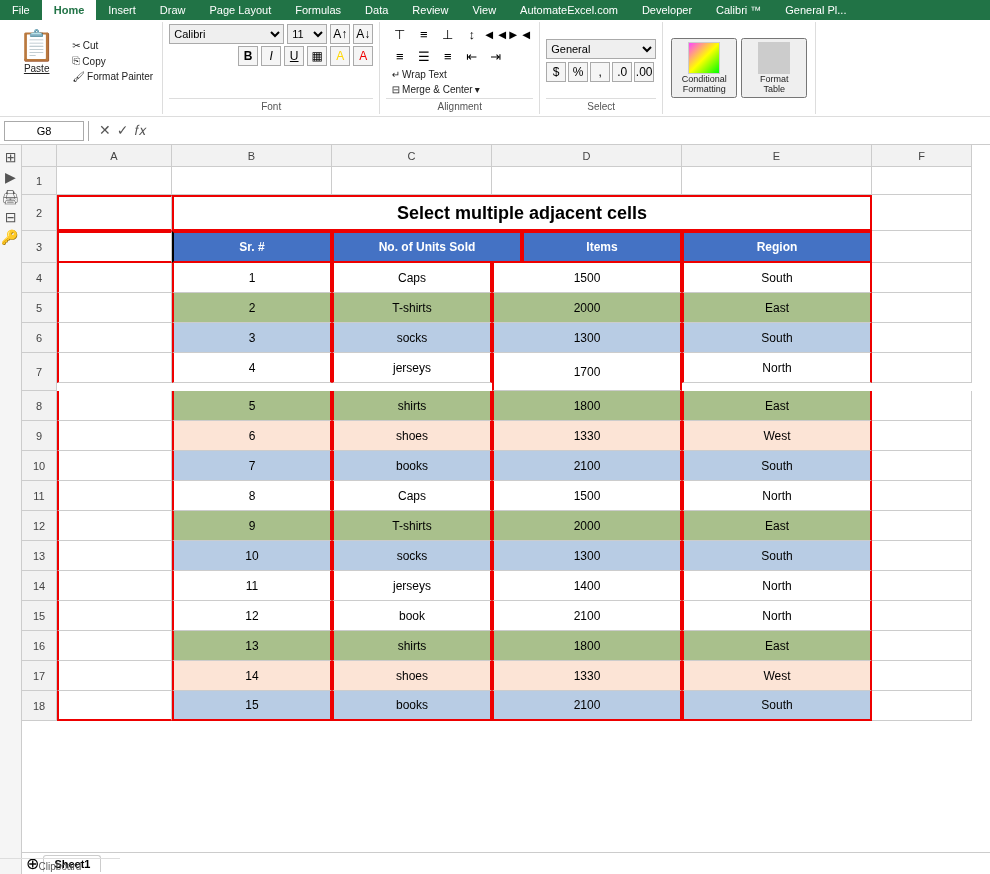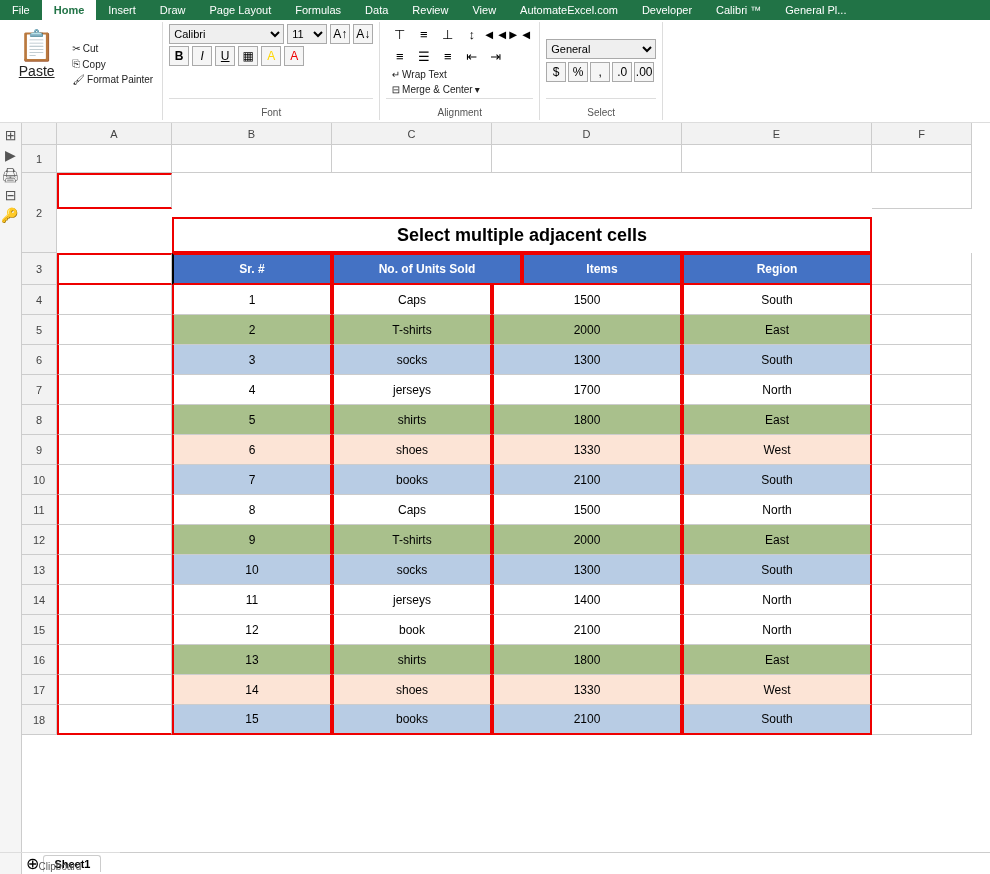--- a/index.html
+++ b/index.html
@@ -3,21 +3,21 @@
   <meta charset="utf-8">
   <style>
     * { margin: 0; padding: 0; box-sizing: border-box; }
     body { font-family: 'Segoe UI', Arial, sans-serif; font-size: 12px; background: #fff; width: 990px; height: 874px; overflow: hidden; }
     .ribbon-tabs { display: flex; background: #217346; }
     .ribbon-tab { color: #fff; padding: 4px 12px; font-size: 11px; cursor: pointer; }
     .ribbon-tab.active { background: #fff; color: #217346; font-weight: bold; }
 
     .ribbon-body { display: flex; align-items: stretch; padding: 2px 4px; border-bottom: 1px solid #ddd; min-height: 90px; }
     .ribbon-group { display: flex; flex-direction: column; align-items: center; border-right: 1px solid #ddd; padding: 2px 6px; min-width: 60px; }
-    .ribbon-group-label { font-size: 10px; color: #555; margin-top: 2px; border-top: 1px solid #ddd; width: 100%; text-align: center; padding-top: 8px; }
+    .ribbon-group-label { font-size: 10px; color: #555; margin-top: 2px; border-top: 1px solid #ddd; width: 100%; text-align: center; padding-top: 2px; }
 
     .btn-large { display: flex; flex-direction: column; align-items: center; cursor: pointer; padding: 2px 4px; border: none; background: transparent; font-size: 10px; color: #222; }
     .btn-small { display: flex; align-items: center; cursor: pointer; padding: 1px 3px; border: none; background: transparent; font-size: 10px; color: #222; gap: 2px; }
 
     
     .font-group-content { display: flex; flex-direction: column; gap: 2px; }
     .font-row { display: flex; align-items: center; gap: 3px; }
     .font-select { width: 115px; height: 20px; font-size: 11px; border: 1px solid #aaa; }
     .size-select { width: 40px; height: 20px; font-size: 11px; border: 1px solid #aaa; }
 
@@ -42,21 +42,21 @@
     
     .col-header { background: #f2f2f2; border-right: 1px solid #ccc; border-bottom: 1px solid #ccc; text-align: center; font-size: 11px; color: #444; display: flex; align-items: center; justify-content: center; user-select: none; cursor: pointer; }
 
     
     .row-header { background: #f2f2f2; border-right: 1px solid #ccc; border-bottom: 1px solid #ccc; text-align: center; font-size: 11px; color: #444; display: flex; align-items: center; justify-content: center; user-select: none; cursor: pointer; min-width: 35px; }
 
     
     .cell { border-right: 1px solid #ccc; border-bottom: 1px solid #ccc; font-size: 12px; display: flex; align-items: center; padding: 0 4px; overflow: hidden; white-space: nowrap; }
 
     
-    .title-row { font-size: 18px; font-weight: bold; text-align: center; justify-content: center; border: 2px solid #e00; margin-top: 44px; }
+    .title-row { font-size: 18px; font-weight: bold; text-align: center; justify-content: center; border: 2px solid #e00; }
     .header-cell { background: #4472c4; color: #fff; font-weight: bold; text-align: center; justify-content: center; border: 2px solid #e00; }
     .data-white { background: #fff; text-align: center; justify-content: center; border-left: 2px solid #e00; border-right: 2px solid #e00; }
     .data-green { background: #a9c08c; text-align: center; justify-content: center; border-left: 2px solid #e00; border-right: 2px solid #e00; }
     .data-blue { background: #b8cce4; text-align: center; justify-content: center; border-left: 2px solid #e00; border-right: 2px solid #e00; }
     .data-peach { background: #fce4d6; text-align: center; justify-content: center; border-left: 2px solid #e00; border-right: 2px solid #e00; }
     .last-row { border-bottom: 2px solid #e00 !important; }
 
     
     .left-sidebar { width: 22px; background: #f5f5f5; border-right: 1px solid #ccc; display: flex; flex-direction: column; align-items: center; padding-top: 4px; gap: 4px; }
     .sidebar-icon { font-size: 14px; color: #555; cursor: pointer; }
@@ -91,21 +91,21 @@
     <div class="ribbon-tab">Calibri ™</div>
     <div class="ribbon-tab">General Pl...</div>
   </div>
 
   <div class="ribbon-body">
 
     <div class="ribbon-group" style="flex-direction:row; align-items:stretch; min-width:120px;">
       <div style="display:flex; flex-direction:column; align-items:center; margin-right:6px;">
         <button class="btn-large" style="padding:4px 8px;">
           <span style="font-size:30px;">📋</span>
-          <span style="font-size:14px;text-decoration:underline;">Paste</span>
+          <span style="font-size:10px;text-decoration:underline;">Paste</span>
         </button>
       </div>
       <div style="display:flex; flex-direction:column; gap:2px; justify-content:center; padding-bottom:14px;">
         <button class="btn-small">
           <span>✂</span>
           <span>Cut</span>
         </button>
         <button class="btn-small">
           <span>⎘</span>
           <span>Copy</span>
@@ -114,21 +114,21 @@
           <span>🖌</span>
           <span>Format Painter</span>
         </button>
       </div>
       <div class="ribbon-group-label" style="position:absolute; bottom:2px; left:0; right:0; width:120px;">
         <span>Clipboard</span>
       </div>
     </div>
 
     <div class="ribbon-group" style="min-width:180px;">
-      <div class="font-group-content" style="flex:1;">
+      <div class="font-group-content" style="flex:1;align-items:flex-end;">
         <div class="font-row">
           <select class="font-select">
             <option>Calibri</option>
           </select>
           <select class="size-select">
             <option>11</option>
           </select>
           <button class="format-btn" title="Increase Font">A↑</button>
           <button class="format-btn" title="Decrease Font">A↓</button>
         </div>
@@ -193,23 +193,52 @@
           <button class="format-btn">,</button>
           <button class="format-btn">.0</button>
           <button class="format-btn">.00</button>
         </div>
       </div>
       <div class="ribbon-group-label">
         <span>Select</span>
       </div>
     </div>
 
-
-  </div>
-
+    <div class="ribbon-group" style="min-width:100px; flex-direction:row;">
+      <div style="display:flex; flex-direction:column; align-items:center; gap:2px; padding:2px;">
+        <button class="big-icon-btn">
+          <div class="big-icon-area" style="background:linear-gradient(135deg,#f4f,#ff0,#0f0); width:32px;height:32px;border:1px solid #ccc;"></div>
+          <span style="font-size:9px; text-align:center; max-width:50px;">Conditional Formatting</span>
+        </button>
+      </div>
+      <div style="display:flex; flex-direction:column; align-items:center; gap:2px; padding:2px;">
+        <button class="big-icon-btn">
+          <div class="big-icon-area" style="width:32px;height:32px;border:1px solid #ccc; display:grid; grid-template-columns:1fr 1fr; grid-template-rows:1fr 1fr; gap:1px; background:#ccc;">
+            <div style="background:#4472c4;"></div>
+              <div style="background:#fff;"></div>
+            <div style="background:#fff;"></div>
+              <div style="background:#4472c4;"></div>
+          </div>
+          <span style="font-size:9px; text-align:center; max-width:50px;">Format Table</span>
+        </button>
+      </div>
+    </div>
+
+  </div>
+
+  <div class="formula-bar">
+    <input class="cell-ref" type="text" value="G8" style="">
+    <div class="formula-divider"></div>
+    <div class="formula-icons">
+      <span class="formula-icon">✕</span>
+      <span class="formula-icon">✓</span>
+      <span class="formula-icon">𝑓𝑥</span>
+    </div>
+    <input class="formula-input" type="text" style="">
+  </div>
 
   <div style="display:flex; flex:1; overflow:hidden;">
 
     <div class="left-sidebar">
       <span class="sidebar-icon">⊞</span>
       <span class="sidebar-icon">▶</span>
       <span class="sidebar-icon">🖨</span>
       <span class="sidebar-icon">⊟</span>
       <span class="sidebar-icon">🔑</span>
     </div>
@@ -283,21 +312,21 @@
     <div class="cell data-blue" style="width:160px;height:30px;">socks</div>
     <div class="cell data-blue" style="width:190px;height:30px;">1300</div>
     <div class="cell data-blue" style="width:190px;height:30px;border-right:2px solid #e00;">South</div>
     <div class="cell" style="width:100px;height:30px;"></div>
   </div>
             <div style="display: flex;">
     <div class="row-header">7</div>
     <div class="cell" style="width:115px;height:30px;border-left:2px solid #e00;"></div>
     <div class="cell data-white" style="width:160px;height:30px;">4</div>
     <div class="cell data-white" style="width:160px;height:30px;">jerseys</div>
-    <div class="cell data-white" style="width:190px;height:30px;">1700</div>
+    <div class="cell data-white" style="width:190px;height:38px;">1700</div>
     <div class="cell data-white" style="width:190px;height:30px;border-right:2px solid #e00;">North</div>
     <div class="cell" style="width:100px;height:30px;"></div>
   </div>
             <div style="display: flex;">
     <div class="row-header">8</div>
     <div class="cell" style="width:115px;height:30px;border-left:2px solid #e00;"></div>
     <div class="cell data-green" style="width:160px;height:30px;">5</div>
     <div class="cell data-green" style="width:160px;height:30px;">shirts</div>
     <div class="cell data-green" style="width:190px;height:30px;">1800</div>
     <div class="cell data-green" style="width:190px;height:30px;border-right:2px solid #e00;">East</div>

